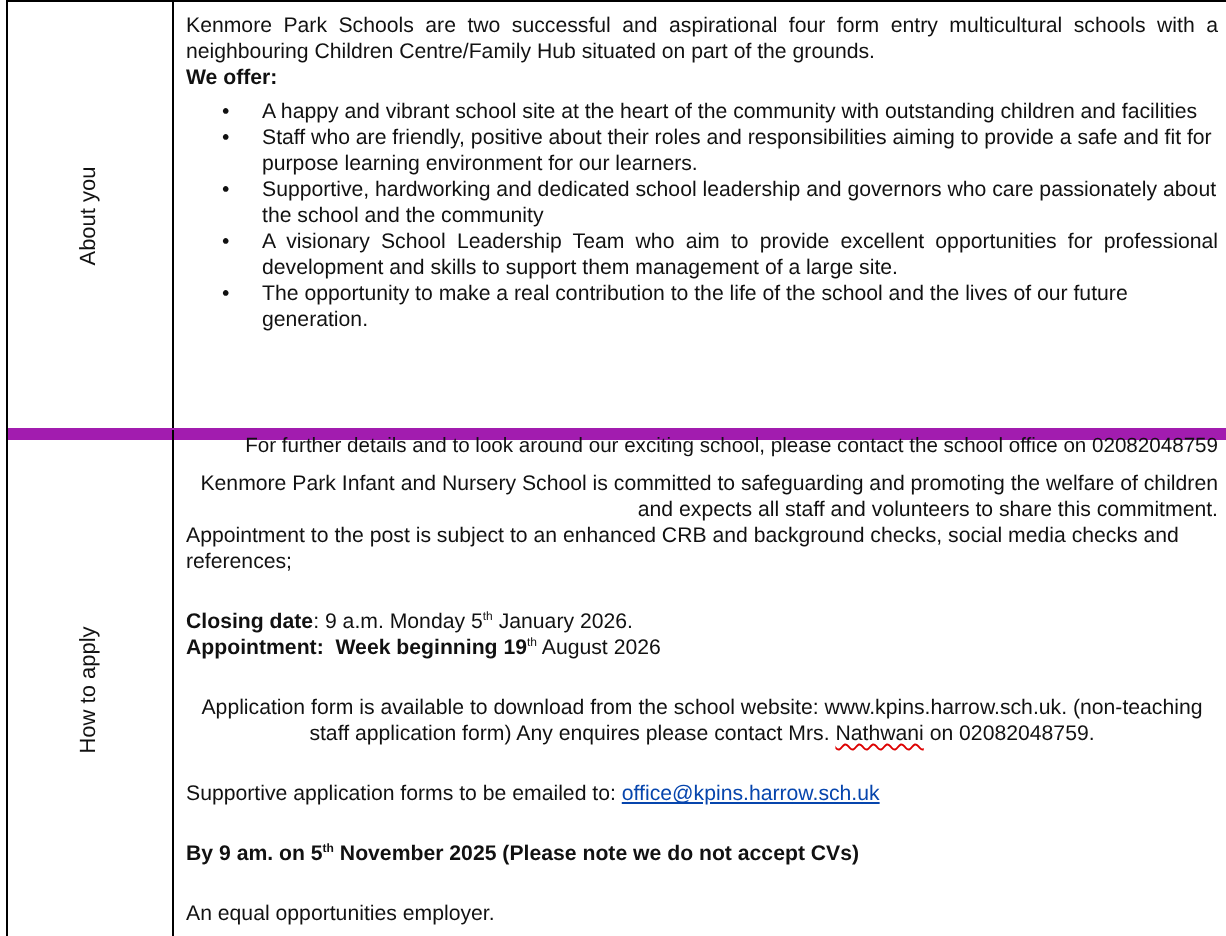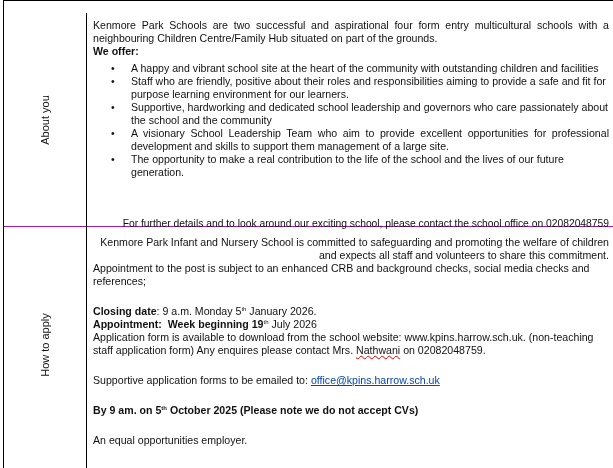--- a/index.html
+++ b/index.html
@@ -1,20 +1,20 @@
 <!DOCTYPE html>
 <html><head>
 <meta charset="utf-8">
 <style>
   html, body { margin:0; padding:0; background:#ffffff; }
   body { width:613px; height:468px; overflow:hidden; position:relative;
          font-family:"Liberation Sans", sans-serif; font-size:10.6px; color:#111; line-height:13px; }
   .table { position:absolute; left:3px; top:0; width:609px; height:475px; border-left:1px solid #000; border-right:1px solid #000; border-top:1px solid #000; }
   .row { position:absolute; left:0; width:609px; }
-  .row1 { top:12px; height:213px; border-bottom:1px solid #a21caf; }
+  .row1 { top:0; height:213px; border-bottom:6px solid #a21caf; }
   .row2 { top:214px; height:260px; border-bottom:1px solid #000; }
   .label { position:absolute; left:0; top:0; width:82px; height:100%; border-right:1px solid #000; }
   .label span { position:absolute; left:50%; top:50%; transform:translate(-50%,-50%) rotate(-90deg); white-space:nowrap; font-size:11px; }
   .content { position:absolute; left:89px; top:0; right:4px; }
   p { margin:0; }
   .b { font-weight:bold; }
   ul { margin:0; padding:0; list-style:none; }
   li { position:relative; padding-left:38px; }
   li::before { content:"\2022"; position:absolute; left:18px; top:0; }
   sup { font-size:6px; line-height:0; vertical-align:4px; }
@@ -47,27 +47,27 @@
       <span>How to apply</span>
     </div>
     <div class="content" style="top:2px;">
       <p style="white-space:nowrap; font-size:10.3px;text-align:right;">For further details and to look around our exciting school, please contact the school office on 02082048759</p>
       <p style="margin-top:6px;text-align:right;">Kenmore Park Infant and Nursery School is committed to safeguarding and promoting the welfare of children and expects all staff and volunteers to share this commitment.</p>
       <p>Appointment to the post is subject to an enhanced CRB and background checks, social media checks and references;</p>
       <p style="margin-top:17px;">
         <span class="b">Closing date</span><span>: 9 a.m. Monday 5</span><sup>th</sup><span> January 2026.</span>
       </p>
       <p>
-        <span class="b">Appointment:</span><span style="white-space:pre;font-weight:bold;">  Week beginning 19</span><sup>th</sup><span> July 2026</span>
+        <span class="b">Appointment:</span><span style="white-space:pre;font-weight:bold;">  Week beginning 19</span><sup>th</sup><span> August 2026</span>
       </p>
-      <p style="">
+      <p style="margin-top:17px;text-align:center;">
         <span>Application form is available to download from the school website: www.kpins.harrow.sch.uk.  (non-teaching staff application form) Any enquires please contact Mrs. </span><span class="squig">Nathwani</span><span> on 02082048759.</span>
       </p>
       <p style="margin-top:17px;">
         <span>Supportive application forms to be emailed to: </span><a>office@kpins.harrow.sch.uk</a>
       </p>
       <p class="b" style="margin-top:17px;">
-        <span>By 9 am. on 5</span><sup>th</sup><span> October 2025 (Please note we do not accept CVs)</span>
+        <span>By 9 am. on 5</span><sup>th</sup><span> November 2025 (Please note we do not accept CVs)</span>
       </p>
       <p style="margin-top:17px;">An equal opportunities employer.</p>
     </div>
   </div>
 </div>
 
 </body></html>

